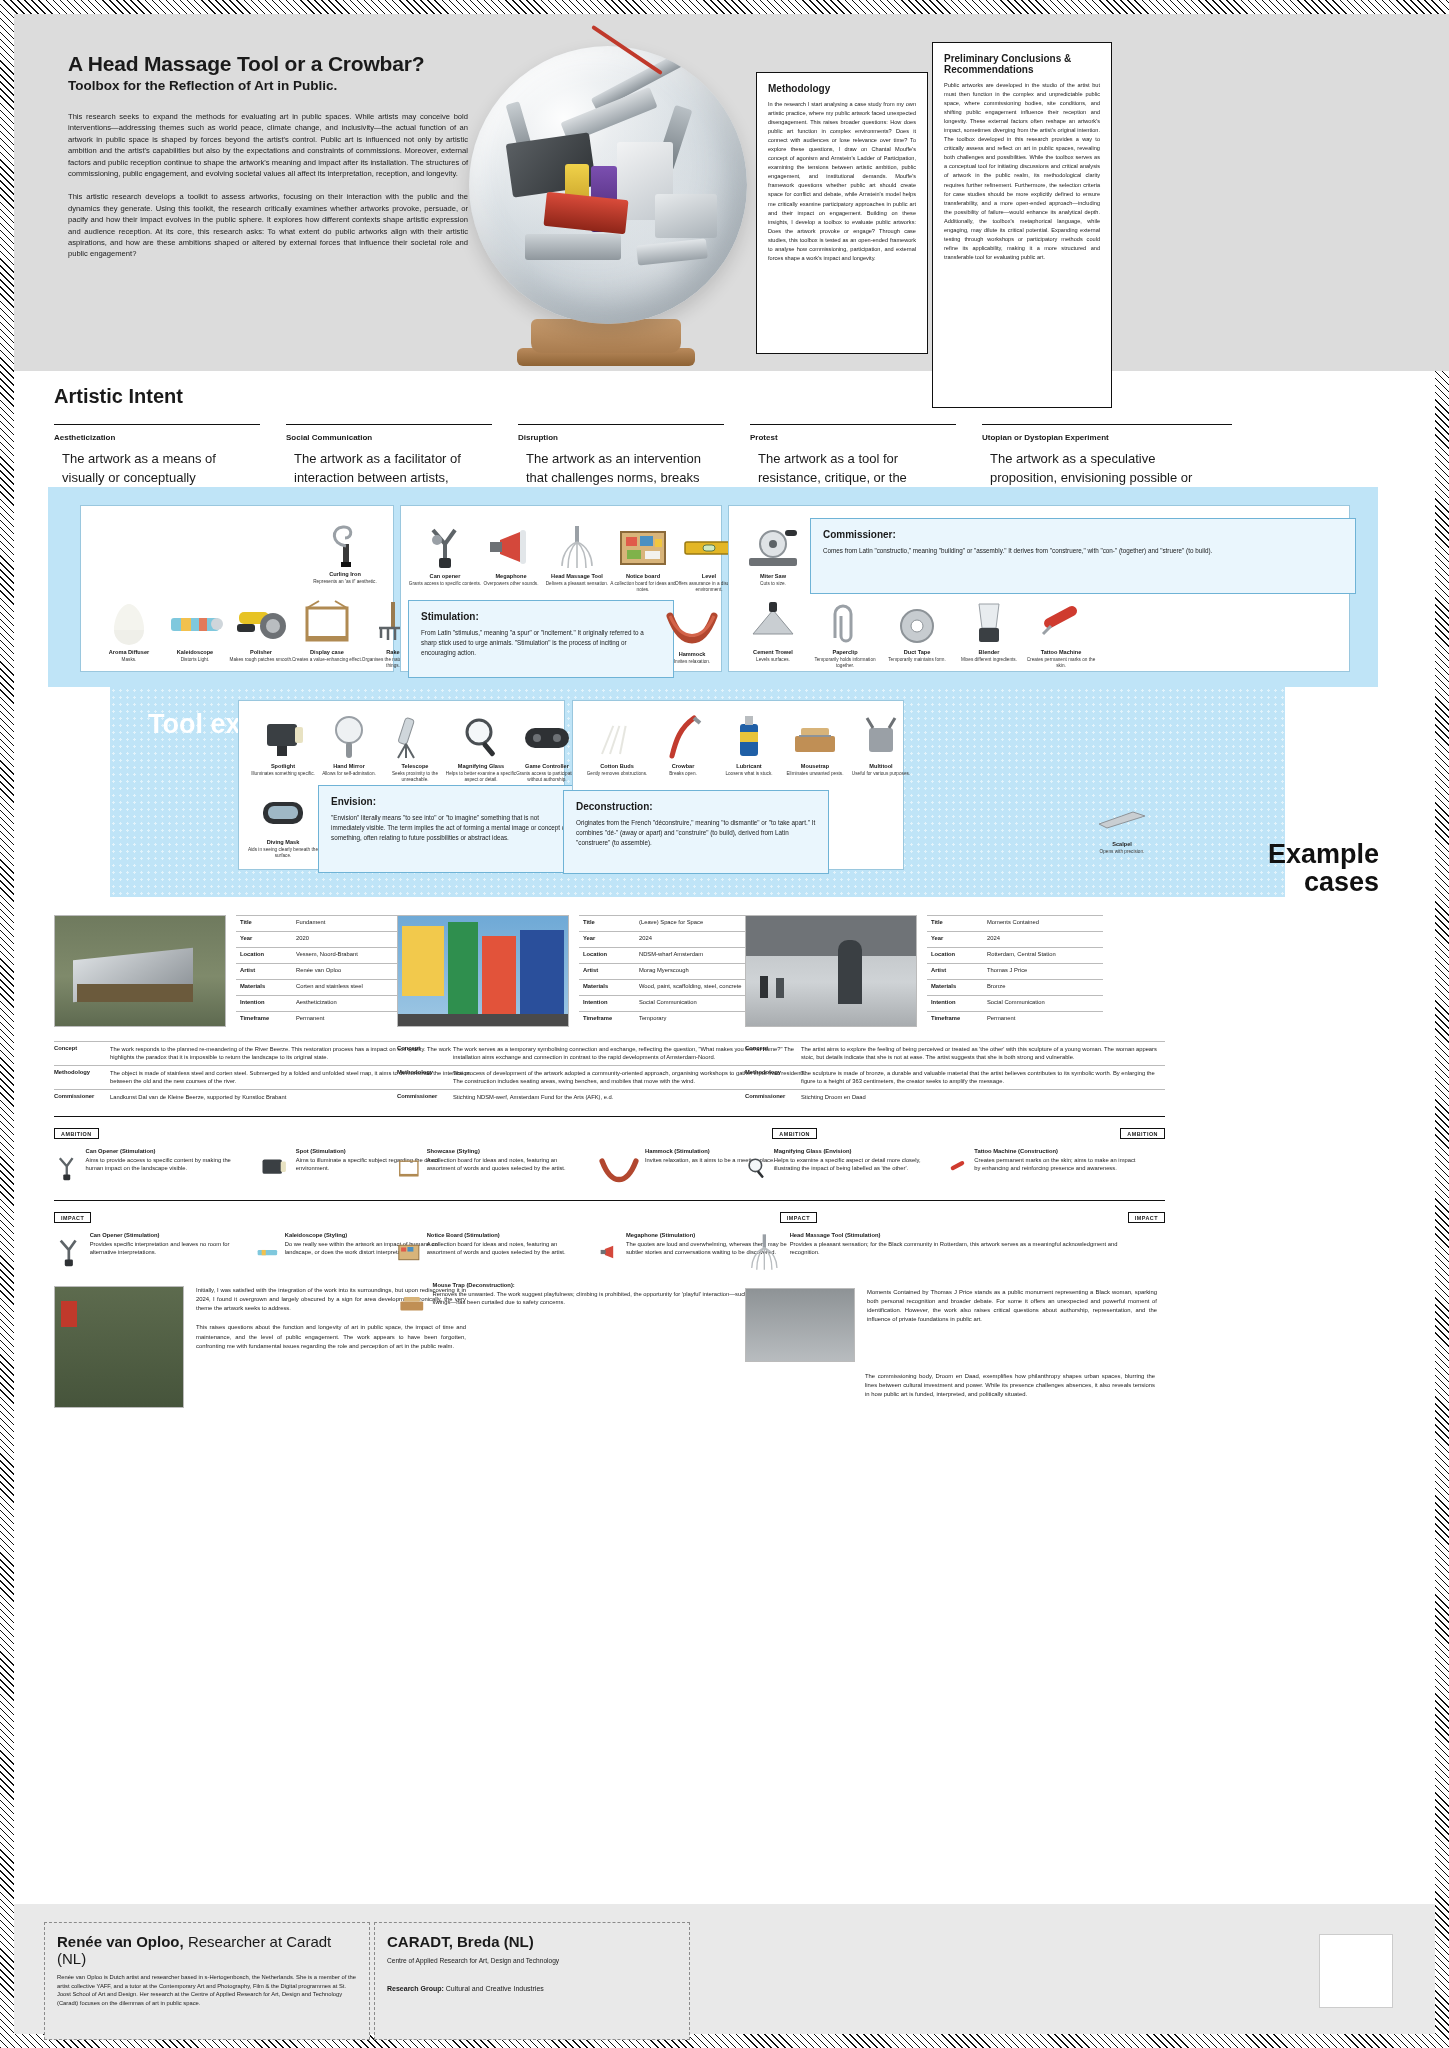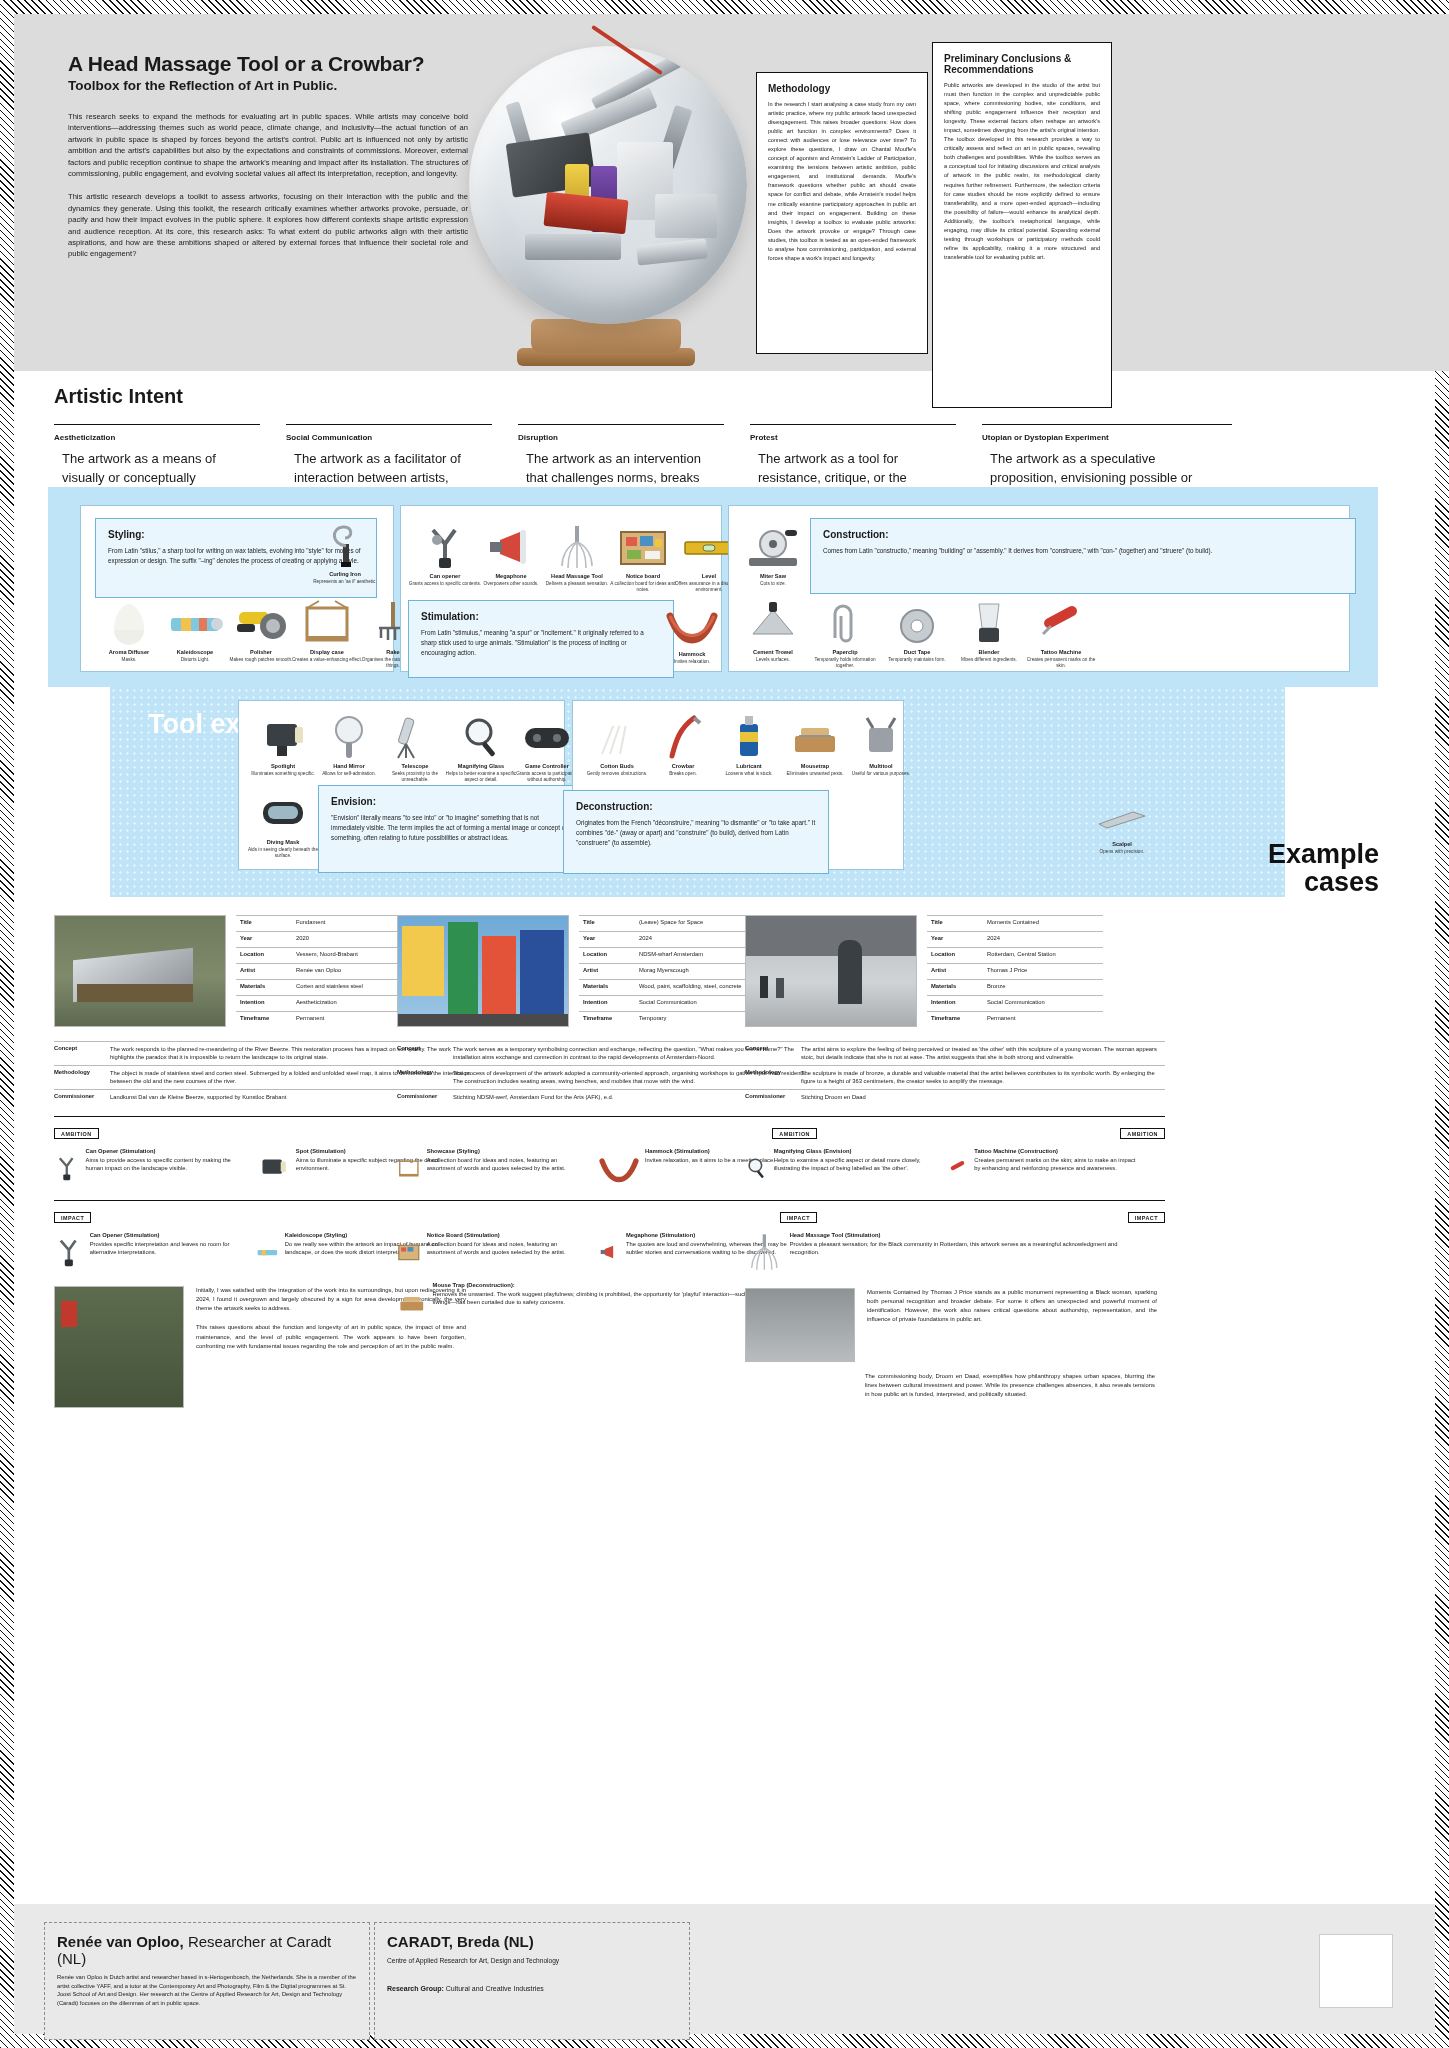--- a/index.html
+++ b/index.html
@@ -219,24 +219,20 @@
   </div>
 
   <div class="blue1"></div>
   <div class="blue-dots"></div>
   <div class="dots"></div>
 
   <div class="tool-examples-label">Tool examples</div>
   <div class="example-cases-label">Example cases</div>
 
   <div class="wbox" style="left:80px; top:505px; width:312px; height:165px;"></div>
-  <div class="defbox" style="left:95px; top:518px; width:256px; height:58px;">
-    <h4>Styling:</h4>
-    <p>From Latin "stilus," a sharp tool for writing on wax tablets, evolving into "style" for modes of expression or design. The suffix "–ing" denotes the process of creating or applying a style.</p>
-  </div>
   <div class="tool" style="left:308px; top:520px;">
     <div class="ico">
       <svg width="40" height="46" viewBox="0 0 40 46">
           <rect x="18" y="22" width="6" height="22" fill="#3a3a3a"></rect>
           <path d="M21 24 C6 22 6 6 18 5 C28 4 28 16 20 16" stroke="#9aa0a6" stroke-width="3" fill="none"></path>
           <rect x="16" y="40" width="10" height="5" fill="#111"></rect>
         </svg>
     </div>
     <div class="nm">Curling Iron</div>
     <div class="ds">Represents an 'as if' aesthetic.</div>
@@ -377,21 +373,21 @@
           <rect x="4" y="34" width="48" height="8" rx="2" fill="#6d7175"></rect>
           <circle cx="28" cy="20" r="13" fill="#dfe3e6" stroke="#8d9398" stroke-width="2"></circle>
           <circle cx="28" cy="20" r="4" fill="#5e6468"></circle>
           <rect x="40" y="6" width="12" height="6" rx="3" fill="#2e3134"></rect>
         </svg>
     </div>
     <div class="nm">Miter Saw</div>
     <div class="ds">Cuts to size.</div>
   </div>
   <div class="defbox" style="left:810px; top:518px; width:520px; height:54px;">
-    <h4>Construction:</h4>
+    <h4>Commissioner:</h4>
     <p>Comes from Latin "constructio," meaning "building" or "assembly." It derives from "construere," with "con-" (together) and "struere" (to build).</p>
   </div>
   <div class="tool" style="left:736px; top:598px;">
     <div class="ico">
       <svg width="52" height="46" viewBox="0 0 52 46">
           <path d="M6 34 L26 10 L46 34 Z" fill="#c9ced2" stroke="#8d9398"></path>
           <rect x="22" y="2" width="8" height="10" rx="2" fill="#2e3134"></rect>
         </svg>
     </div>
     <div class="nm">Cement Trowel</div>

